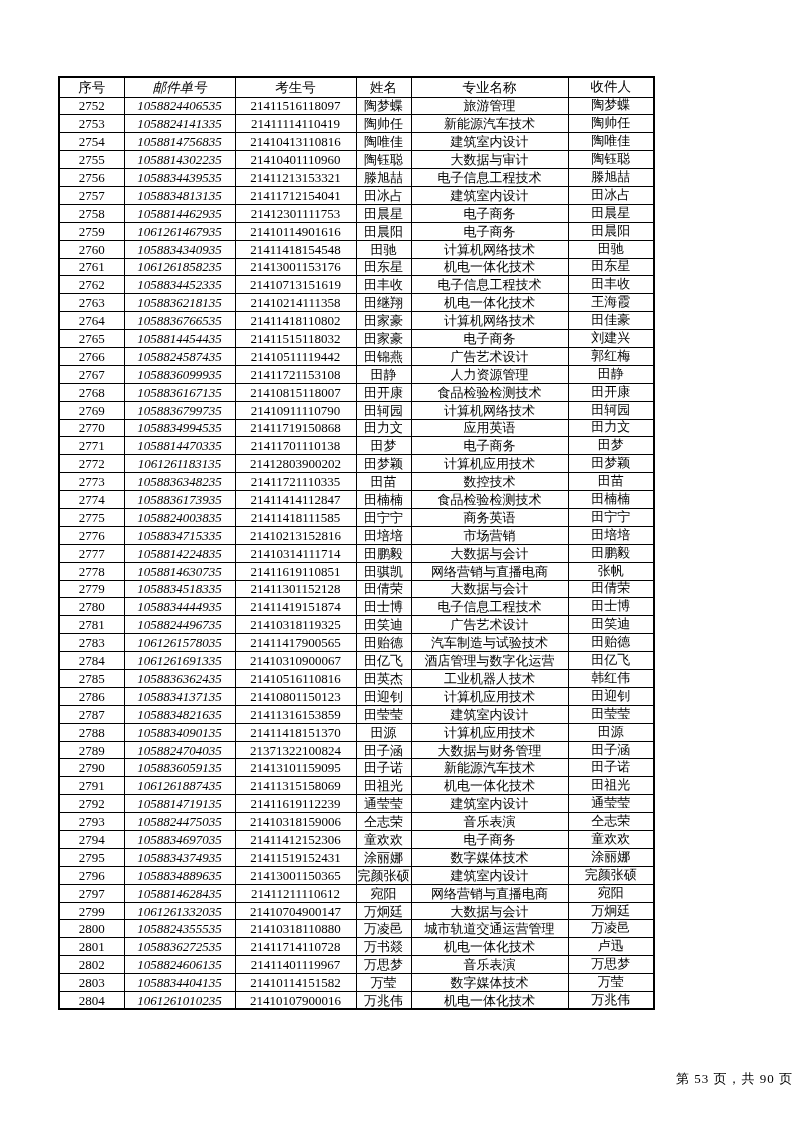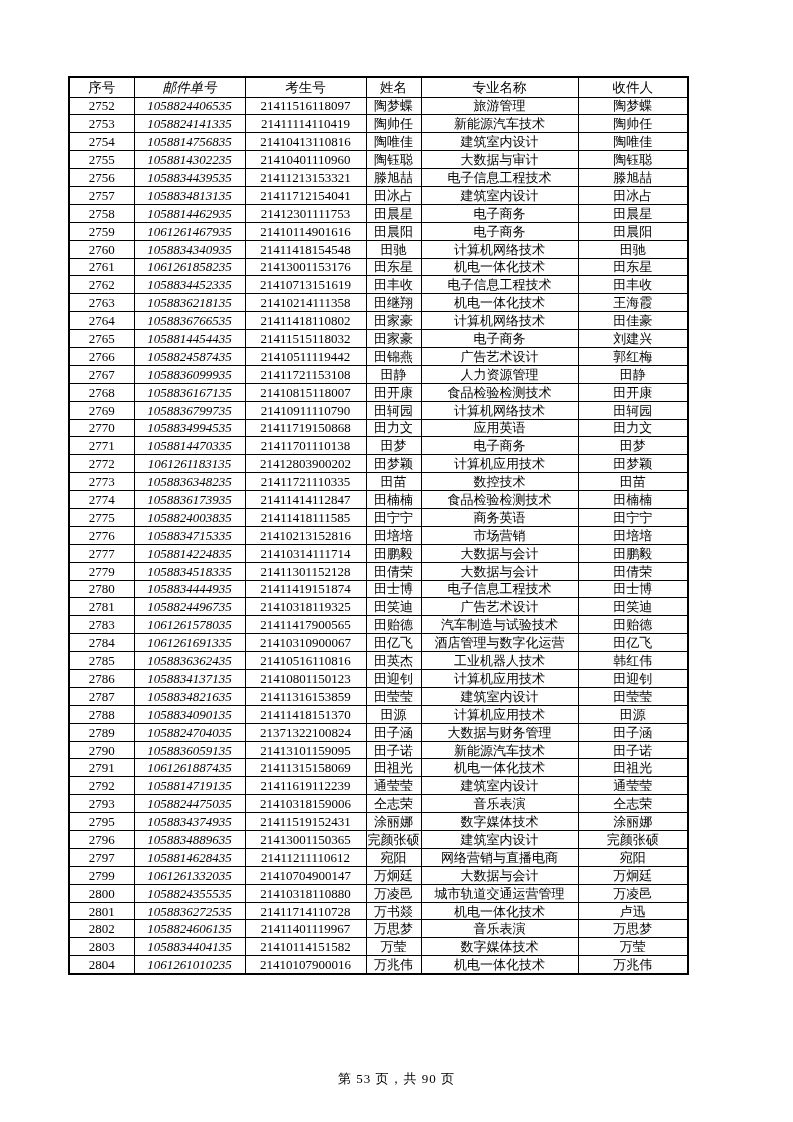--- a/index.html
+++ b/index.html
@@ -5,21 +5,21 @@
   * { margin: 0; padding: 0; box-sizing: border-box; }
   html, body {
     width: 793px; height: 1122px;
     background: #ffffff;
     font-family: "Liberation Serif", "DejaVu Serif", serif;
     color: #000000;
   }
   .page { position: relative; width: 793px; height: 1122px; overflow: hidden; }
   table.mail-table {
     position: absolute;
-    left: 68px; top: 76px;
+    left: 58px; top: 76px;
     width: 595px;
     border-collapse: collapse;
     table-layout: fixed;
     border: 2px solid #000;
   }
   table.mail-table th, table.mail-table td {
     border: 1.4px solid #000;
     text-align: center;
     vertical-align: middle;
     font-size: 13px;
@@ -29,26 +29,26 @@
     white-space: nowrap;
     font-weight: normal;
   }
   table.mail-table th { height: 20px; font-size: 13.5px; }
   table.mail-table td { height: 17.9px; }
   .c0 { width: 65px; }
   .c1 { width: 111px; font-style: italic; }
   .c2 { width: 121px; margin-left: 45px; }
   .c3 { width: 55px; }
   .c4 { width: 157px; }
-  .c5 { width: 110px; }
+  .c5 { width: 86px; font-family: Liberation Mono, monospace; }
   .footer {
     position: absolute;
     left: 0; top: 1070px;
     width: 793px;
-    text-align: center;
+    text-align: right;
     font-size: 13px;
     letter-spacing: 1px;
   }
 </style>
 </head>
 <body>
 
 <div class="page">
 
   <table class="mail-table">
@@ -273,20 +273,28 @@
         </tr>
         <tr>
           <td class="c0">2777</td>
           <td class="c1">1058814224835</td>
           <td class="c2">21410314111714</td>
           <td class="c3">田鹏毅</td>
           <td class="c4">大数据与会计</td>
           <td class="c5">田鹏毅</td>
         </tr>
         <tr>
+          <td class="c0">2778</td>
+          <td class="c1">1058814630735</td>
+          <td class="c2">21411619110851</td>
+          <td class="c3">田骐凯</td>
+          <td class="c4">网络营销与直播电商</td>
+          <td class="c5">张帆</td>
+        </tr>
+        <tr>
           <td class="c0">2779</td>
           <td class="c1">1058834518335</td>
           <td class="c2">21411301152128</td>
           <td class="c3">田倩荣</td>
           <td class="c4">大数据与会计</td>
           <td class="c5">田倩荣</td>
         </tr>
         <tr>
           <td class="c0">2780</td>
           <td class="c1">1058834444935</td>
@@ -383,20 +391,28 @@
           <td class="c4">建筑室内设计</td>
           <td class="c5">通莹莹</td>
         </tr>
         <tr>
           <td class="c0">2793</td>
           <td class="c1">1058824475035</td>
           <td class="c2">21410318159006</td>
           <td class="c3">仝志荣</td>
           <td class="c4">音乐表演</td>
           <td class="c5">仝志荣</td>
+        </tr>
+        <tr>
+          <td class="c0">2794</td>
+          <td class="c1">1058834697035</td>
+          <td class="c2">21411412152306</td>
+          <td class="c3">童欢欢</td>
+          <td class="c4">电子商务</td>
+          <td class="c5">童欢欢</td>
         </tr>
         <tr>
           <td class="c0">2795</td>
           <td class="c1">1058834374935</td>
           <td class="c2">21411519152431</td>
           <td class="c3">涂丽娜</td>
           <td class="c4">数字媒体技术</td>
           <td class="c5">涂丽娜</td>
         </tr>
         <tr>

